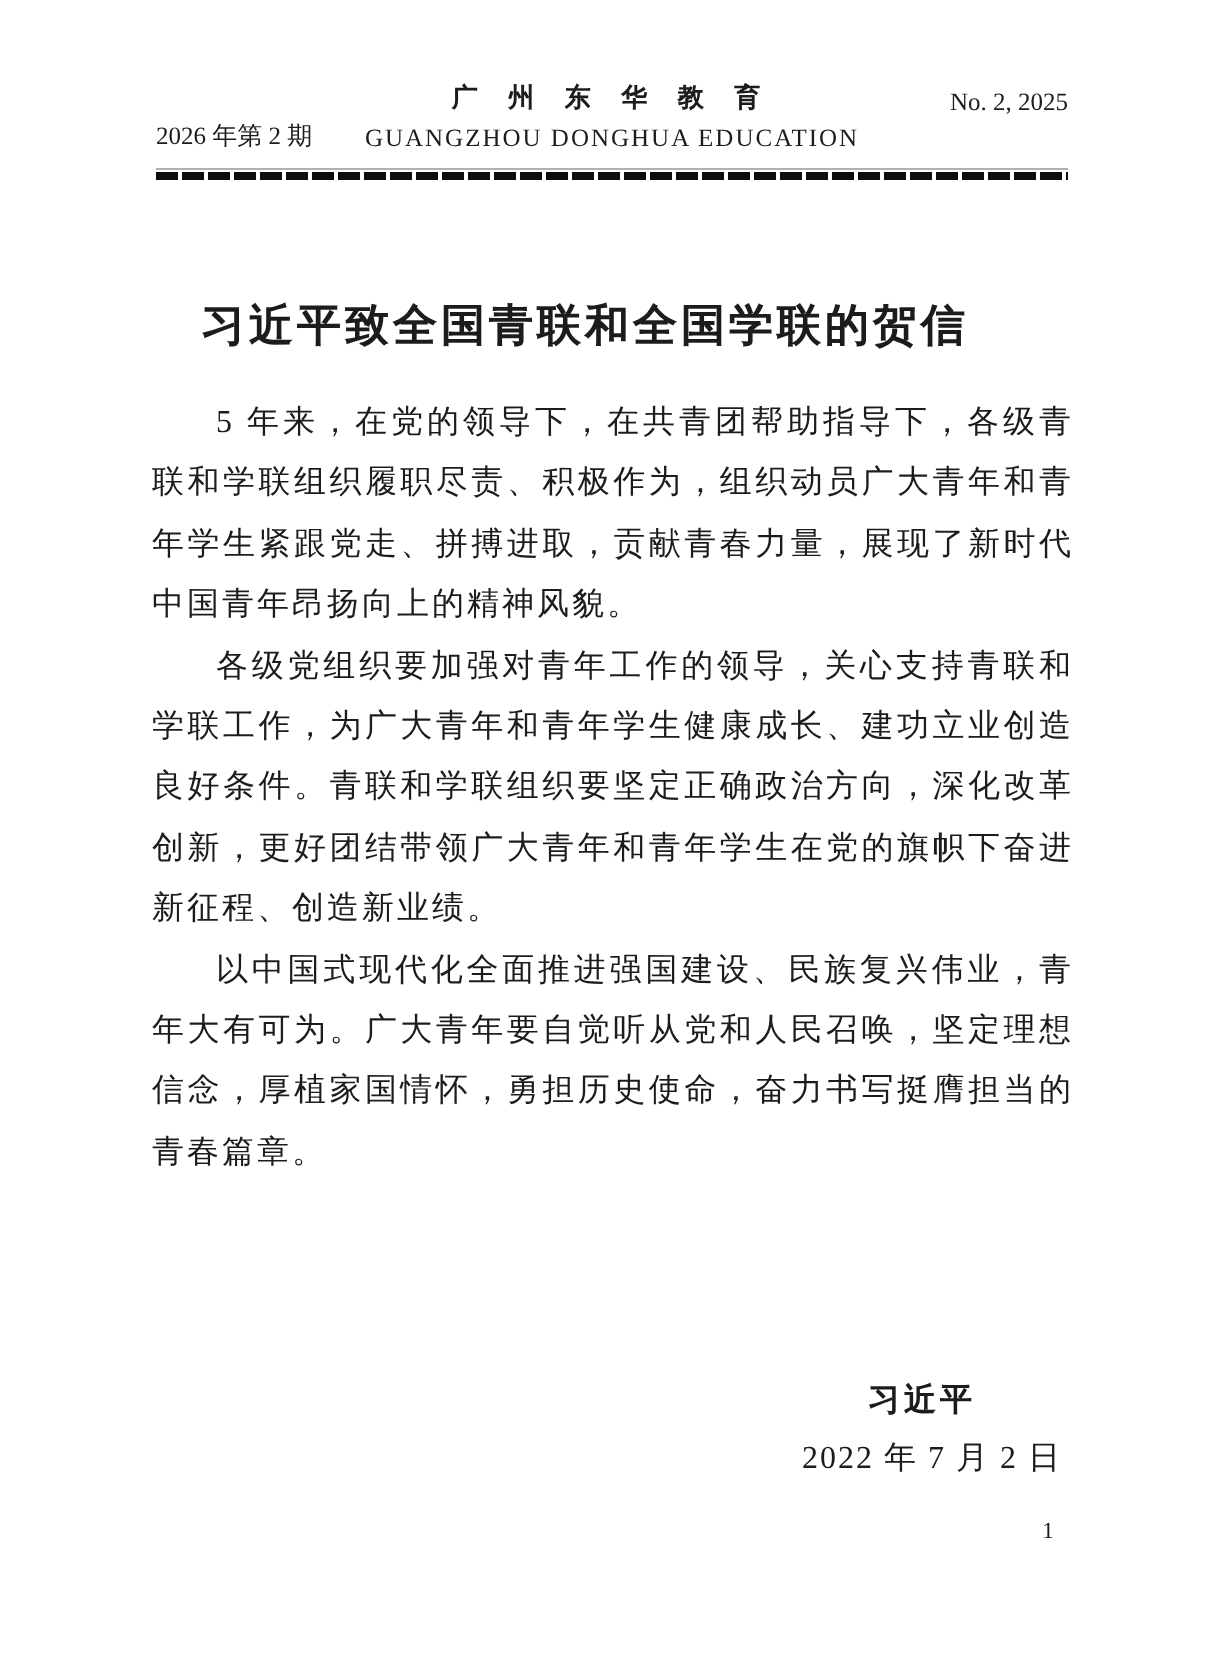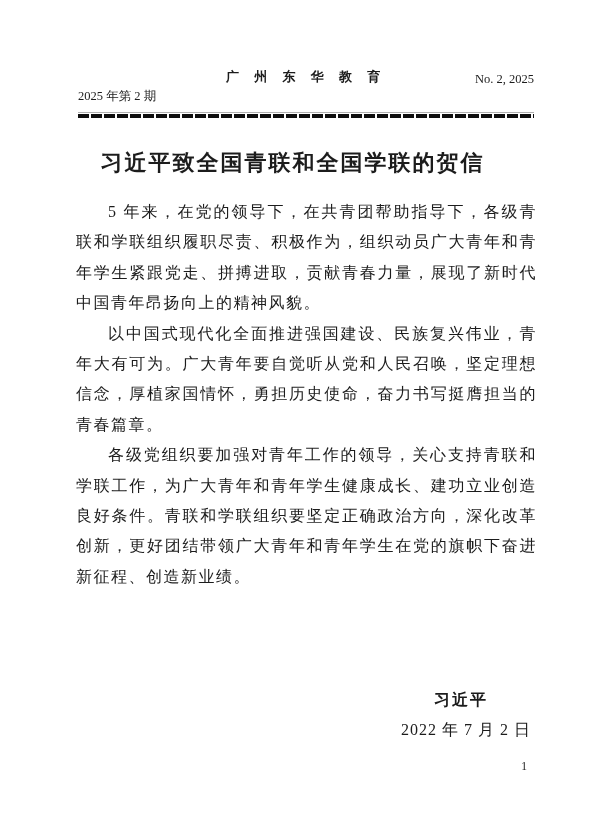--- a/index.html
+++ b/index.html
@@ -22,21 +22,20 @@
     left: 78px;
     top: 40px;
     width: 456px;
   }
   .journal-cn {
     text-align: center;
     font-size: 13px;
     letter-spacing: 6px;
     font-weight: bold;
     white-space: nowrap;
-    margin-top: 28px;
   }
   .header-row {
     position: relative;
     margin-top: 2px;
     height: 17px;
     font-size: 12.5px;
     white-space: nowrap;
   }
   .issue-left  { position: absolute; left: 0; bottom: 0; }
   .journal-en  { position: absolute; left: 50%; transform: translateX(-50%); bottom: 0; letter-spacing: 1px; }
@@ -114,32 +113,33 @@
   }
 </style>
 </head>
 <body>
 
 <div class="page">
 
   <div class="header">
     <div class="journal-cn">广 州 东 华 教 育</div>
     <div class="header-row">
-      <span class="issue-left">2025 年第 2 期</span>
+      <span class="issue-left">2026 年第 2 期</span>
+      <span class="journal-en">GUANGZHOU DONGHUA EDUCATION</span>
       <span class="issue-right">No. 2, 2025</span>
     </div>
     <div class="header-rule"></div>
   </div>
 
   <h1 class="article-title">习近平致全国青联和全国学联的贺信</h1>
 
   <div class="article-body">
     <p>5 年来，在党的领导下，在共青团帮助指导下，各级青联和学联组织履职尽责、积极作为，组织动员广大青年和青年学生紧跟党走、拼搏进取，贡献青春力量，展现了新时代中国青年昂扬向上的精神风貌。</p>
+    <p>各级党组织要加强对青年工作的领导，关心支持青联和学联工作，为广大青年和青年学生健康成长、建功立业创造良好条件。青联和学联组织要坚定正确政治方向，深化改革创新，更好团结带领广大青年和青年学生在党的旗帜下奋进新征程、创造新业绩。</p>
     <p>以中国式现代化全面推进强国建设、民族复兴伟业，青年大有可为。广大青年要自觉听从党和人民召唤，坚定理想信念，厚植家国情怀，勇担历史使命，奋力书写挺膺担当的青春篇章。</p>
-    <p>各级党组织要加强对青年工作的领导，关心支持青联和学联工作，为广大青年和青年学生健康成长、建功立业创造良好条件。青联和学联组织要坚定正确政治方向，深化改革创新，更好团结带领广大青年和青年学生在党的旗帜下奋进新征程、创造新业绩。</p>
   </div>
 
   <div class="signature">
     <div class="signature-name">习近平</div>
     <div class="signature-date">2022 年 7 月 2 日</div>
   </div>
 
   <div class="page-number">1</div>
 
 </div>

